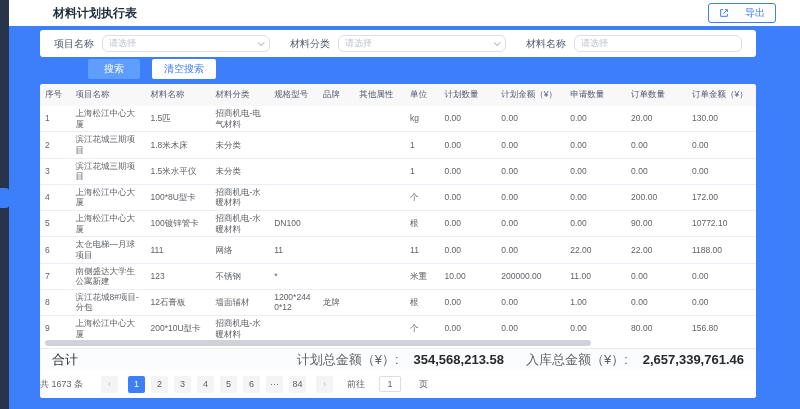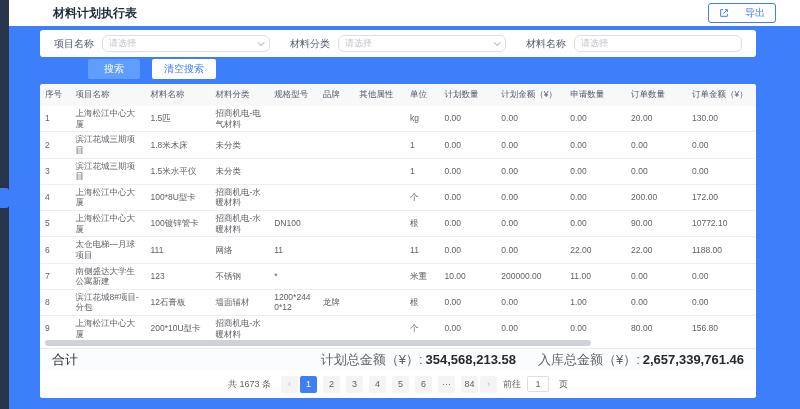--- a/index.html
+++ b/index.html
@@ -42,24 +42,24 @@
   
   .hscroll { flex:none; height:9px; position:relative; background:#fff; }
   .hthumb { position:absolute; left:5px; top:1px; width:546px; height:6px; background:#cfd3d9; border-radius:3px; cursor:grab; }
 
   
   .summary { flex:none; display:flex; align-items:center; height:22px; padding:0 12px; background:#fbfcfd; border-top:1px solid #e8eaec; font-size:13px; }
   .sum-title { color:#303133; }
   .sum-items { margin-left:auto; display:flex; gap:22px; }
   .sum-item { display:flex; align-items:center; white-space:nowrap; }
   .sum-label { color:#606266; }
-  .sum-value { color:#262a30; font-weight:bold; margin-left:3px; }
-
-  
-  .pagination { flex:none; height:28px; display:flex; align-items:center; justify-content:center; gap:2px; font-size:9px; color:#606266; background:#fff; }
+  .sum-value { color:#262a30; font-weight:bold; margin-left:15px; }
+
+  
+  .pagination { flex:none; height:28px; display:flex; align-items:center; gap:10px; font-size:9px; color:#606266; background:#fff; }
   .total-text { margin-right:8px; }
   .pages { display:inline-flex; gap:6px; }
   .page-btn { min-width:17px; height:17px; line-height:17px; text-align:center; background:#f4f4f5; border-radius:2px; padding:0 2px; cursor:pointer; display:inline-block; color:#606266; }
   .page-btn.active { background:#3d7efb; color:#fff; }
   .arrow { color:#b4bccc; }
   .goto-text { margin-left:4px; white-space:nowrap; }
   .goto-input { width:22px; height:16px; border:1px solid #dcdee2; border-radius:2px; text-align:center; font-size:9px; color:#606266; margin:0 4px; font-family:inherit; }
 </style>
 </head>
 <body>

